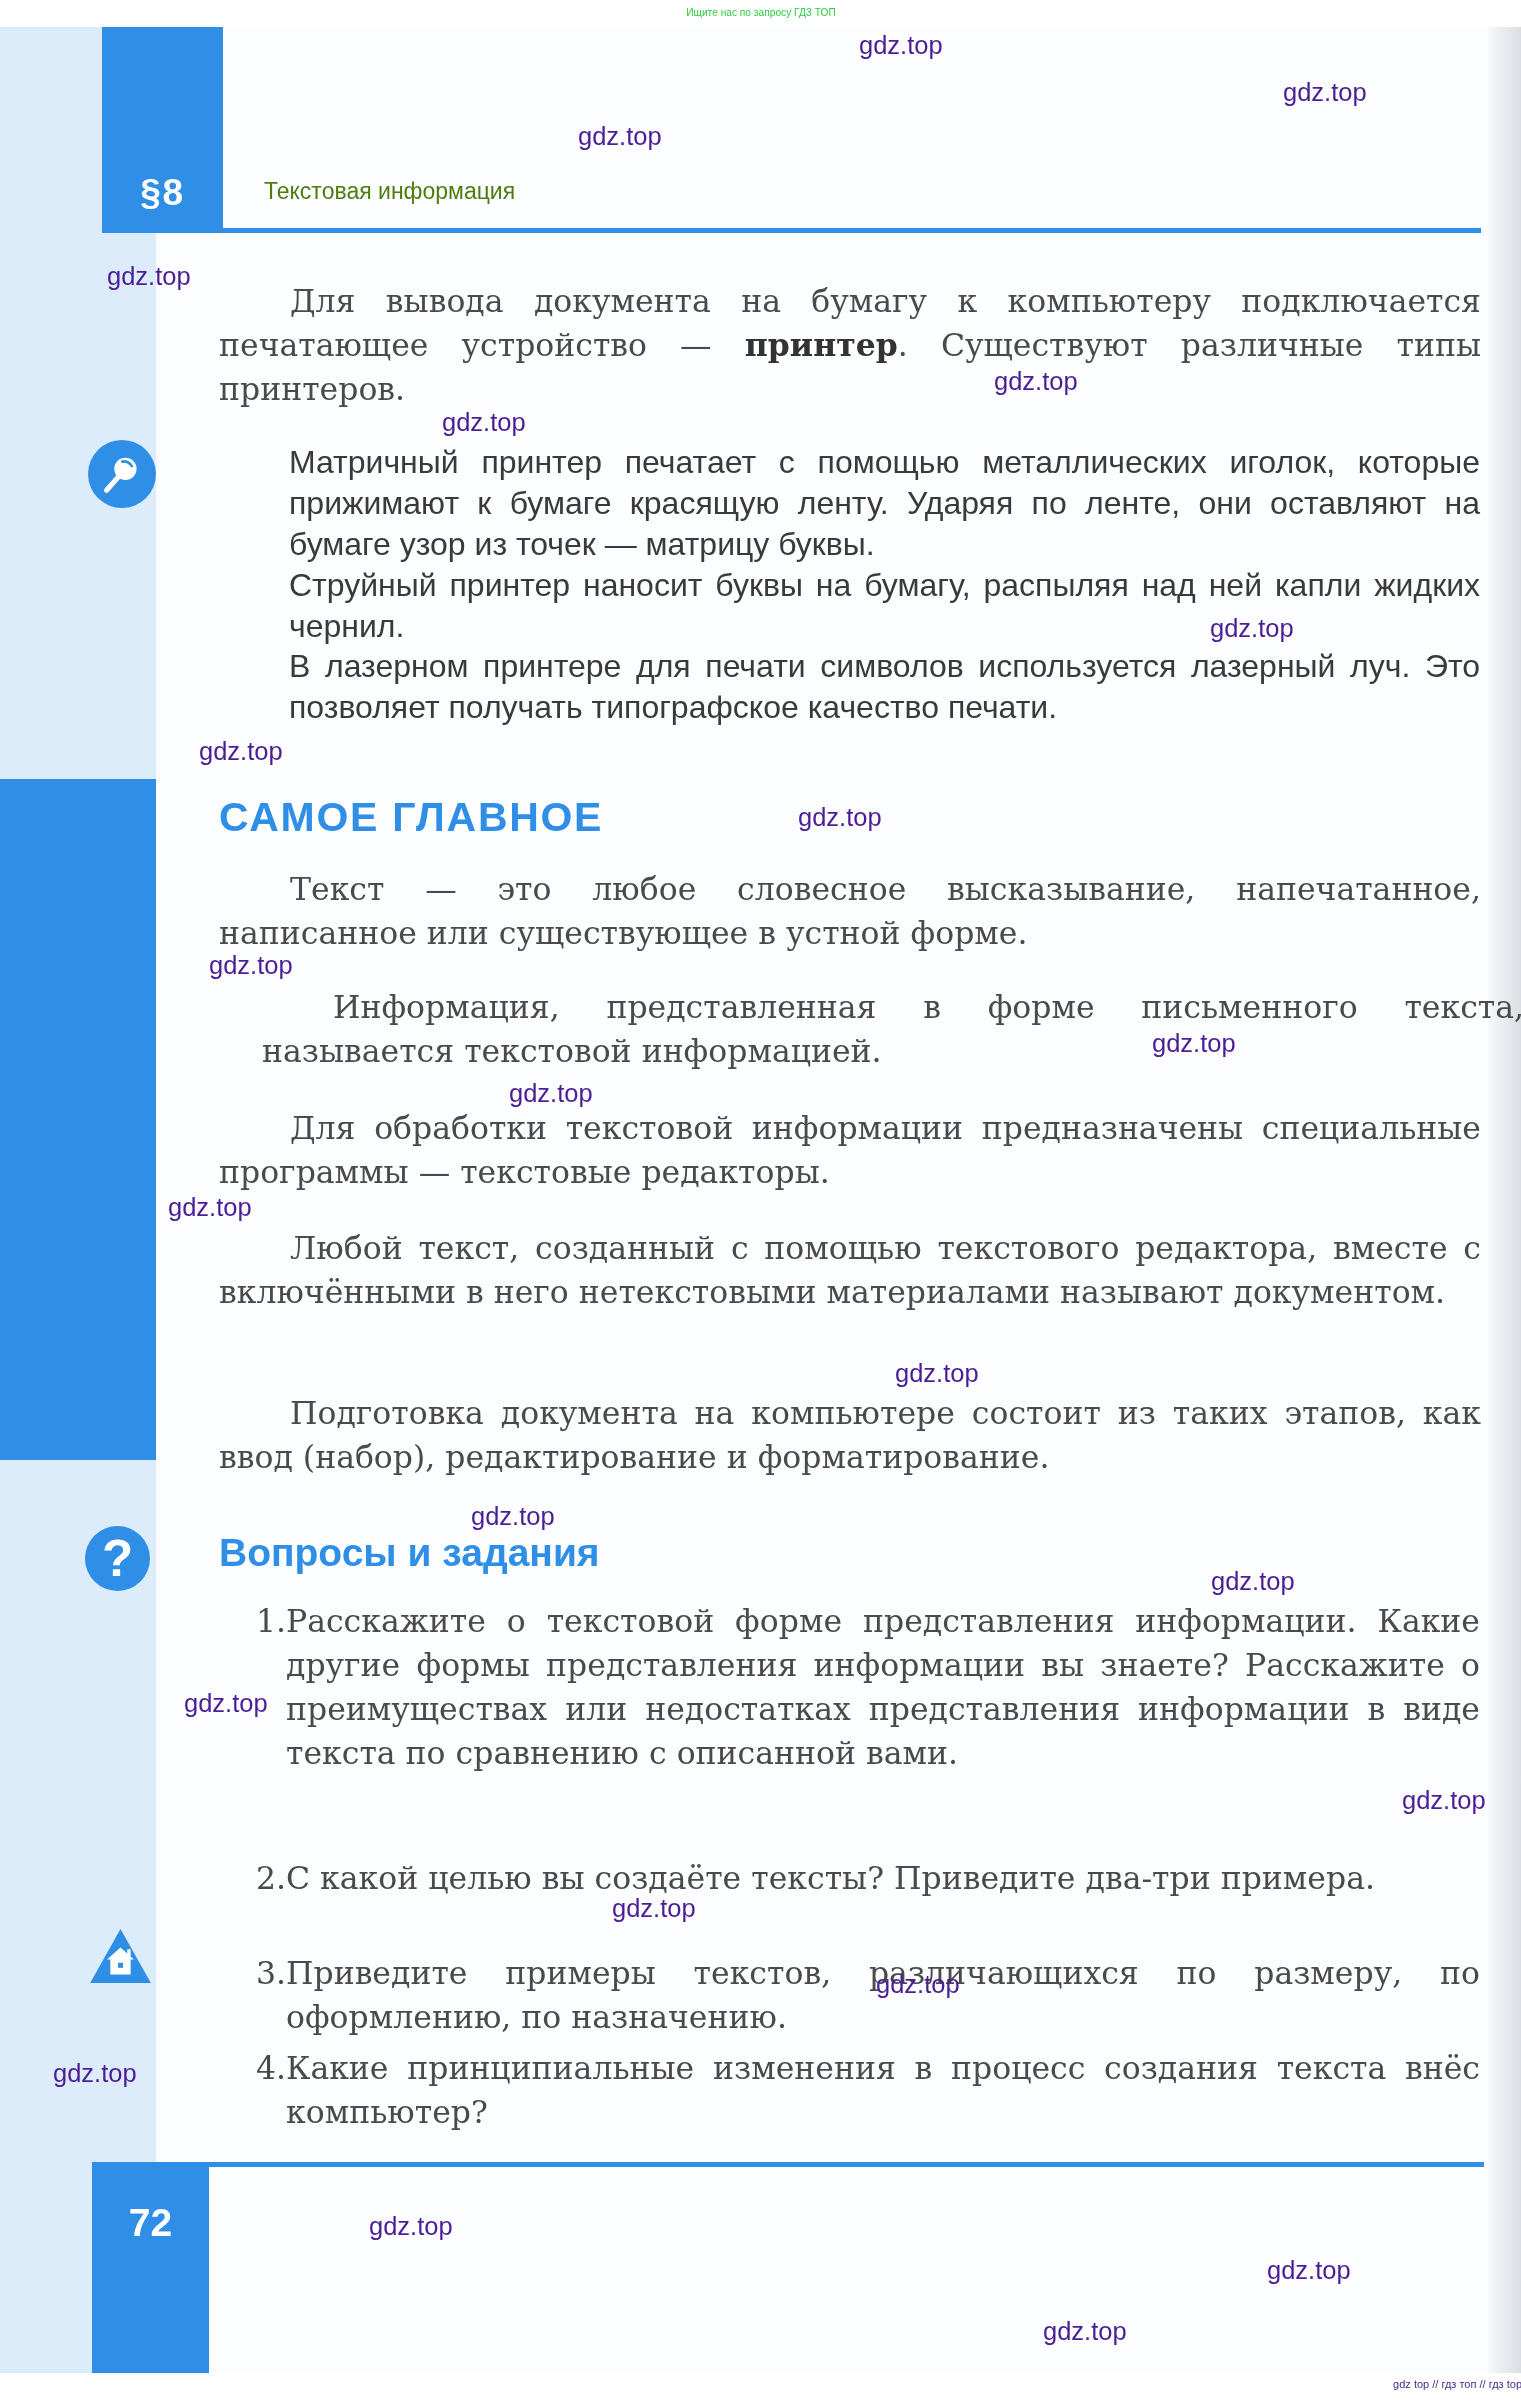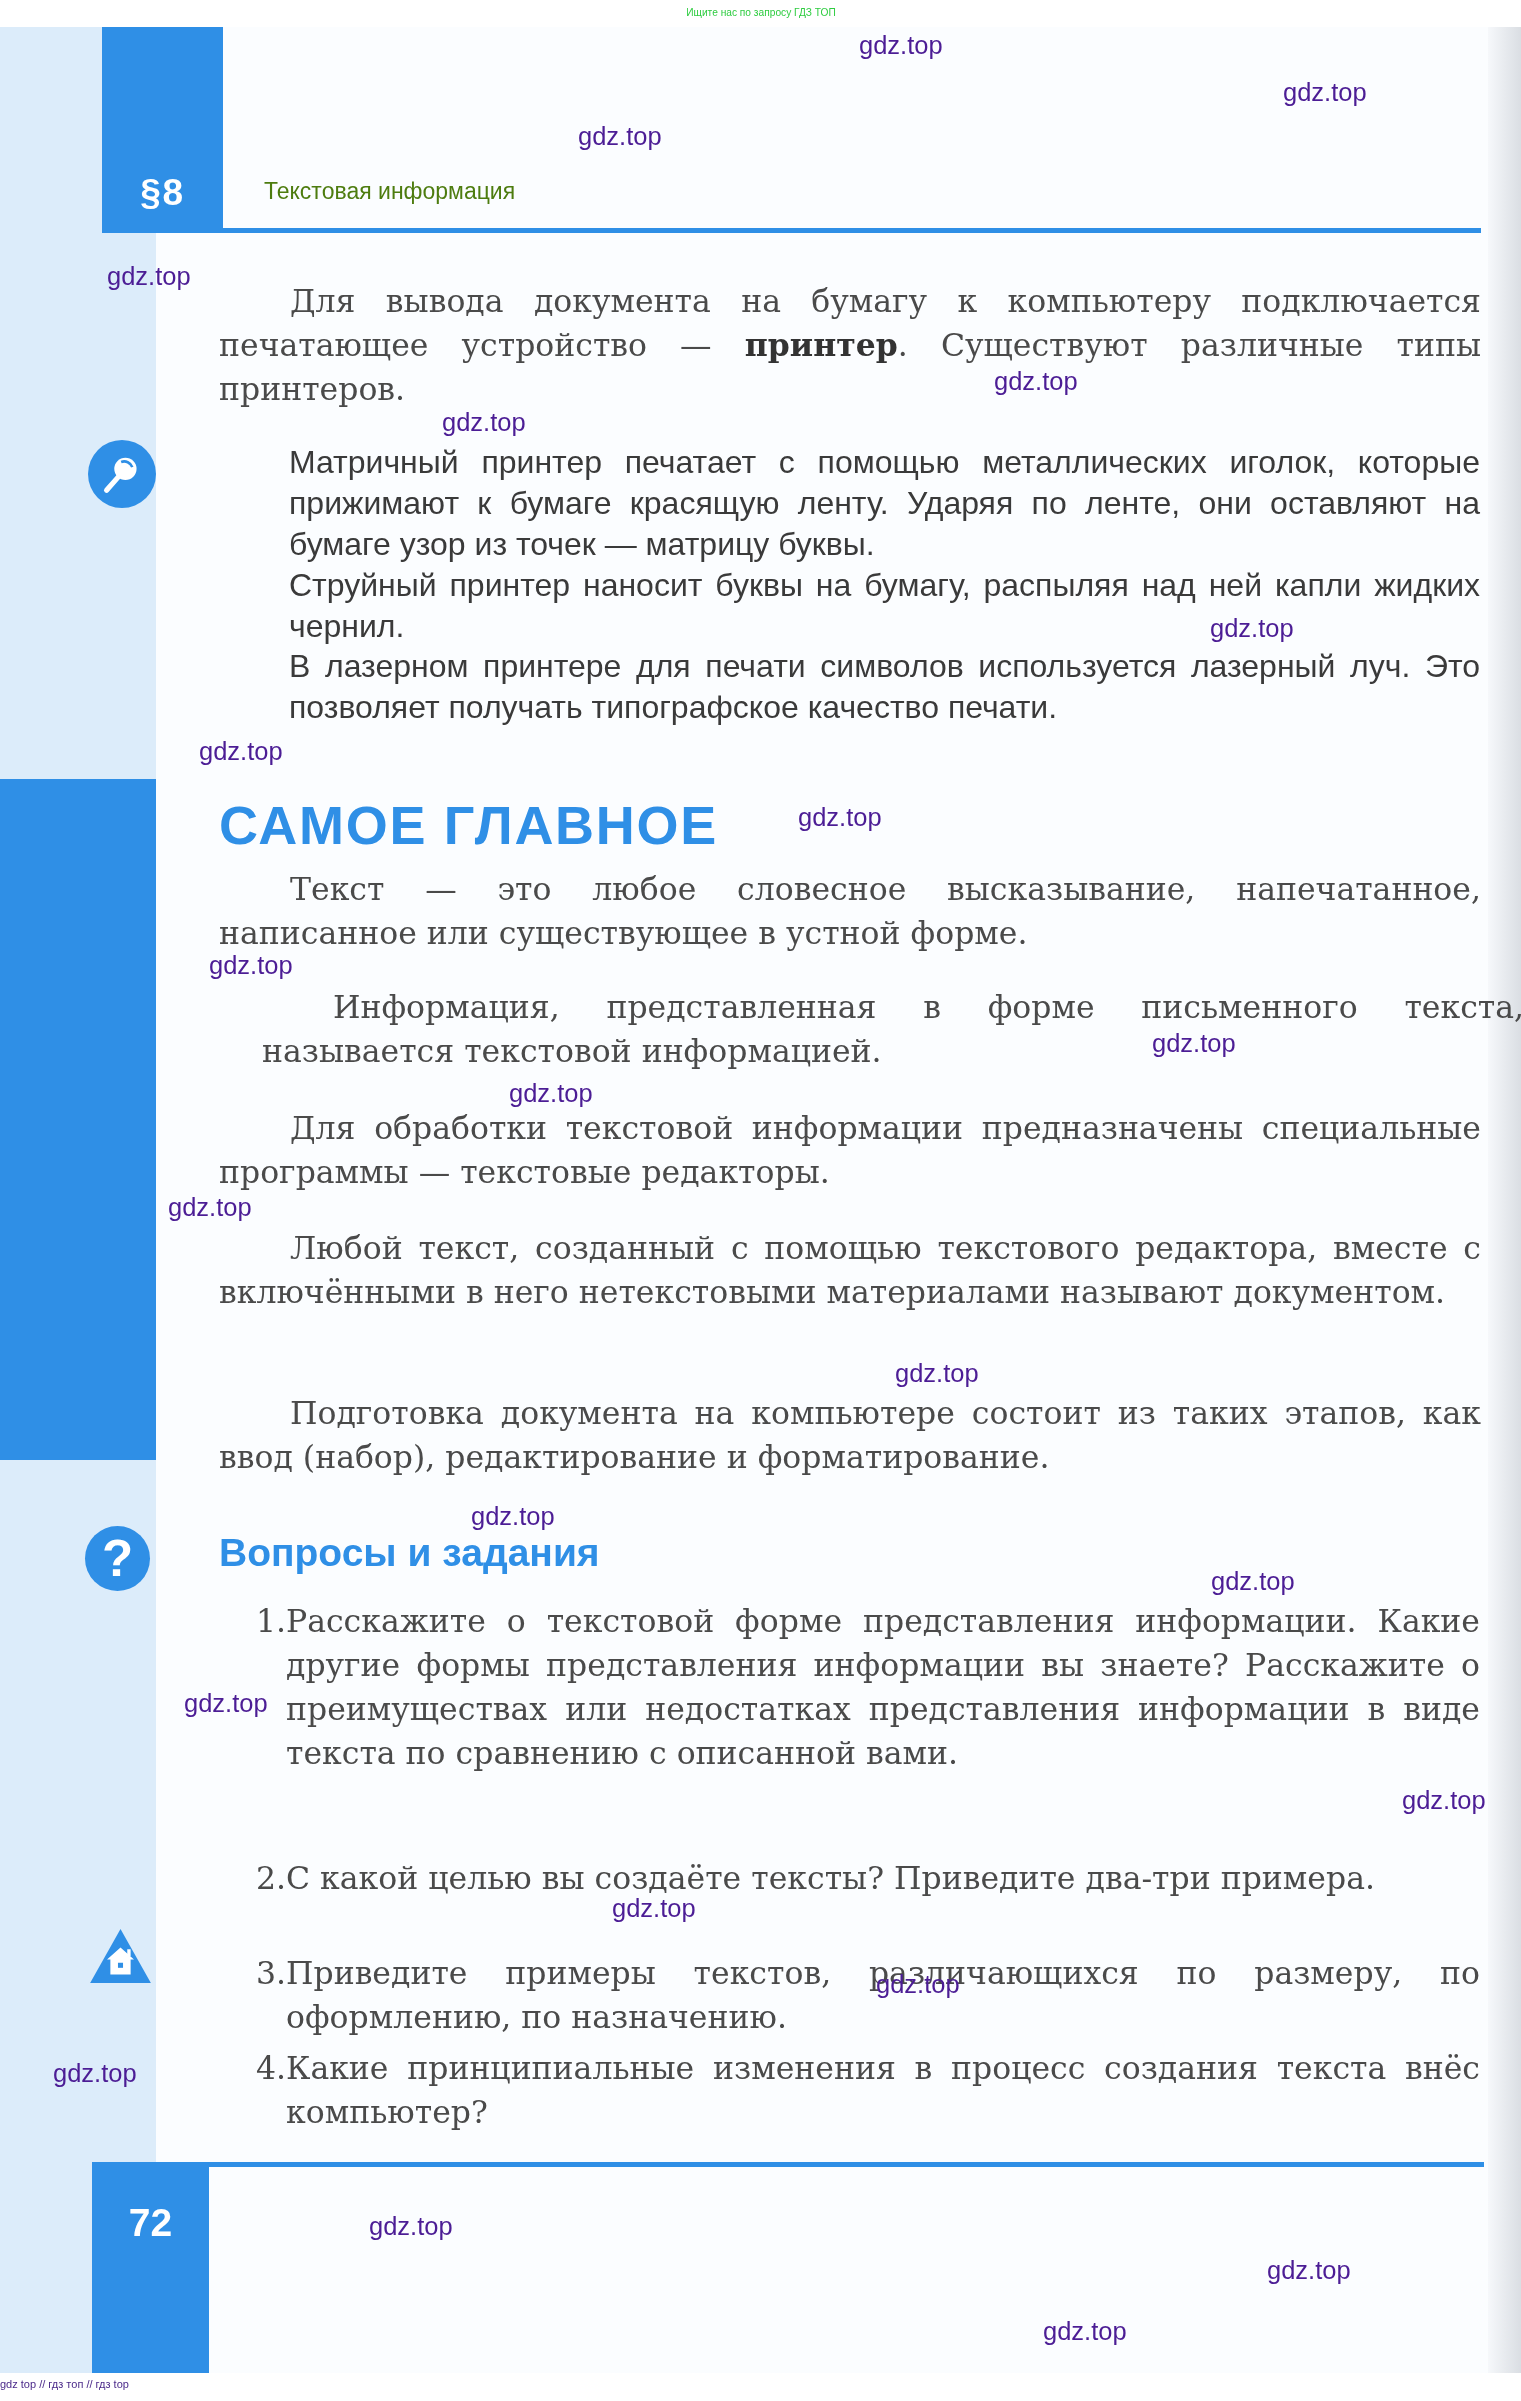--- a/index.html
+++ b/index.html
@@ -79,21 +79,21 @@
     font-family: "DejaVu Serif", serif; font-size: 31.5px; line-height: 44px; color: #4a4a4a;
     text-align: justify; margin: 0;
   }
   .q-num { position: absolute; left: 0; top: 0; width: 48px; text-align: right; }
   .q-text { display: block; margin-left: 48px; padding-left: 0; }
   .watermark {
     position: absolute; font-family: "Liberation Sans", sans-serif; font-size: 25.5px; color: #4c1d95;
   }
   .bottom-banner {
     position: absolute; left: 0; top: 2373px; width: 1522px; height: 28px;
-    background: #ffffff; text-align: left;
+    background: #ffffff; text-align: right;
     font-family: "Liberation Sans", sans-serif; font-size: 11px; color: #4b2a8a; line-height: 22px;
   }
   b { font-weight: bold; color: #333; }
 </style>
 </head>
 <body>
 
 <div class="top-banner">Ищите нас по запросу ГДЗ ТОП</div>
 
 <div class="page">
@@ -114,21 +114,21 @@
       <line x1="24" y1="31" x2="10" y2="47" stroke="#ffffff" stroke-width="6" stroke-linecap="round"></line>
     </svg>
   </div>
 
   <p class="sans-p" style="top:415px;">Матричный принтер печатает с помощью металлических иголок, которые прижимают к бумаге красящую ленту. Ударяя по ленте, они оставляют на бумаге узор из точек — матрицу буквы.</p>
   <p class="sans-p" style="top:538px;">Струйный принтер наносит буквы на бумагу, распыляя над ней капли жидких чернил.</p>
   <p class="sans-p" style="top:619px;">В лазерном принтере для печати символов используется лазерный луч. Это позволяет получать типографское качество печати.</p>
 
   <div class="mid-block blue"></div>
 
-  <div class="section-title" style="top:767px; font-size:54px; letter-spacing:1.7px;">САМОЕ ГЛАВНОЕ</div>
+  <div class="section-title" style="top:767px; font-size:41px; letter-spacing:1.7px;">САМОЕ ГЛАВНОЕ</div>
   <p class="serif-p" style="top:840px;"><span class="indent"></span><span>Текст — это любое словесное высказывание, напечатанное, написанное или существующее в устной форме.</span></p>
   <p class="serif-p" style="top:958px;margin-left:43px;"><span class="indent"></span><span>Информация, представленная в форме письменного текста, называется текстовой информацией.</span></p>
   <p class="serif-p" style="top:1079px;"><span class="indent"></span><span>Для обработки текстовой информации предназначены специальные программы — текстовые редакторы.</span></p>
   <p class="serif-p" style="top:1199px;"><span class="indent"></span><span>Любой текст, созданный с помощью текстового редактора, вместе с включёнными в него нетекстовыми материалами называют документом.</span></p>
   <p class="serif-p" style="top:1364px;"><span class="indent"></span><span>Подготовка документа на компьютере состоит из таких этапов, как ввод (набор), редактирование и форматирование.</span></p>
 
   <div class="icon-circle" style="left:85px; top:1499px; width:65px; height:65px;">
     <span style="font-family:'Liberation Sans',sans-serif; font-weight:bold; font-size:51px; color:#fff; line-height:1;">?</span>
   </div>
 

